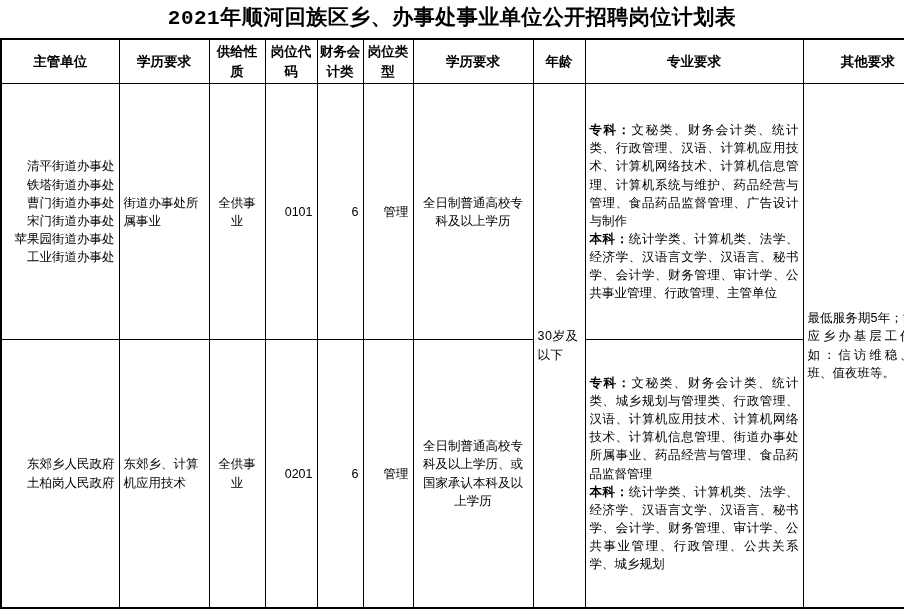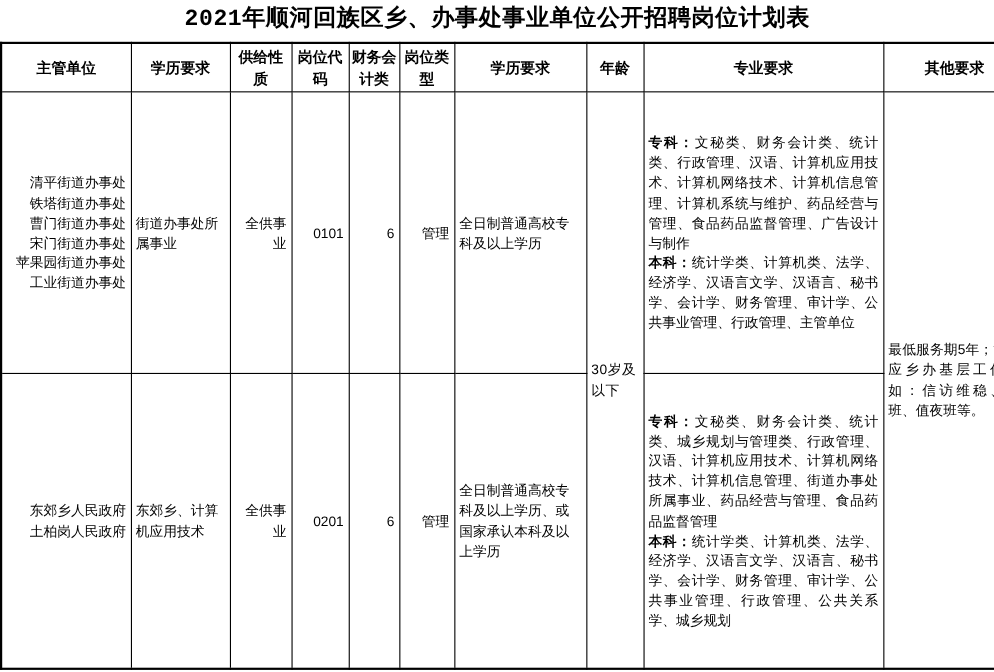--- a/index.html
+++ b/index.html
@@ -67,30 +67,30 @@
     text-align: right;
     line-height: 1.55;
     font-size: 13px;
   }
   .unit-name {
     text-align: left;
     line-height: 1.55;
     font-size: 13px;
   }
   .supply {
-    text-align: right;
+    text-align: center;
     line-height: 1.5;
     font-size: 13px;
   }
   .code, .headcount, .posttype {
     text-align: right;
     font-size: 13px;
   }
   .edu {
-    text-align: left;
+    text-align: center;
     line-height: 1.55;
     font-size: 13px;
   }
   .age {
     text-align: left;
     font-size: 13px;
     line-height: 1.5;
     letter-spacing: 0.5px;
   }
   .major {

